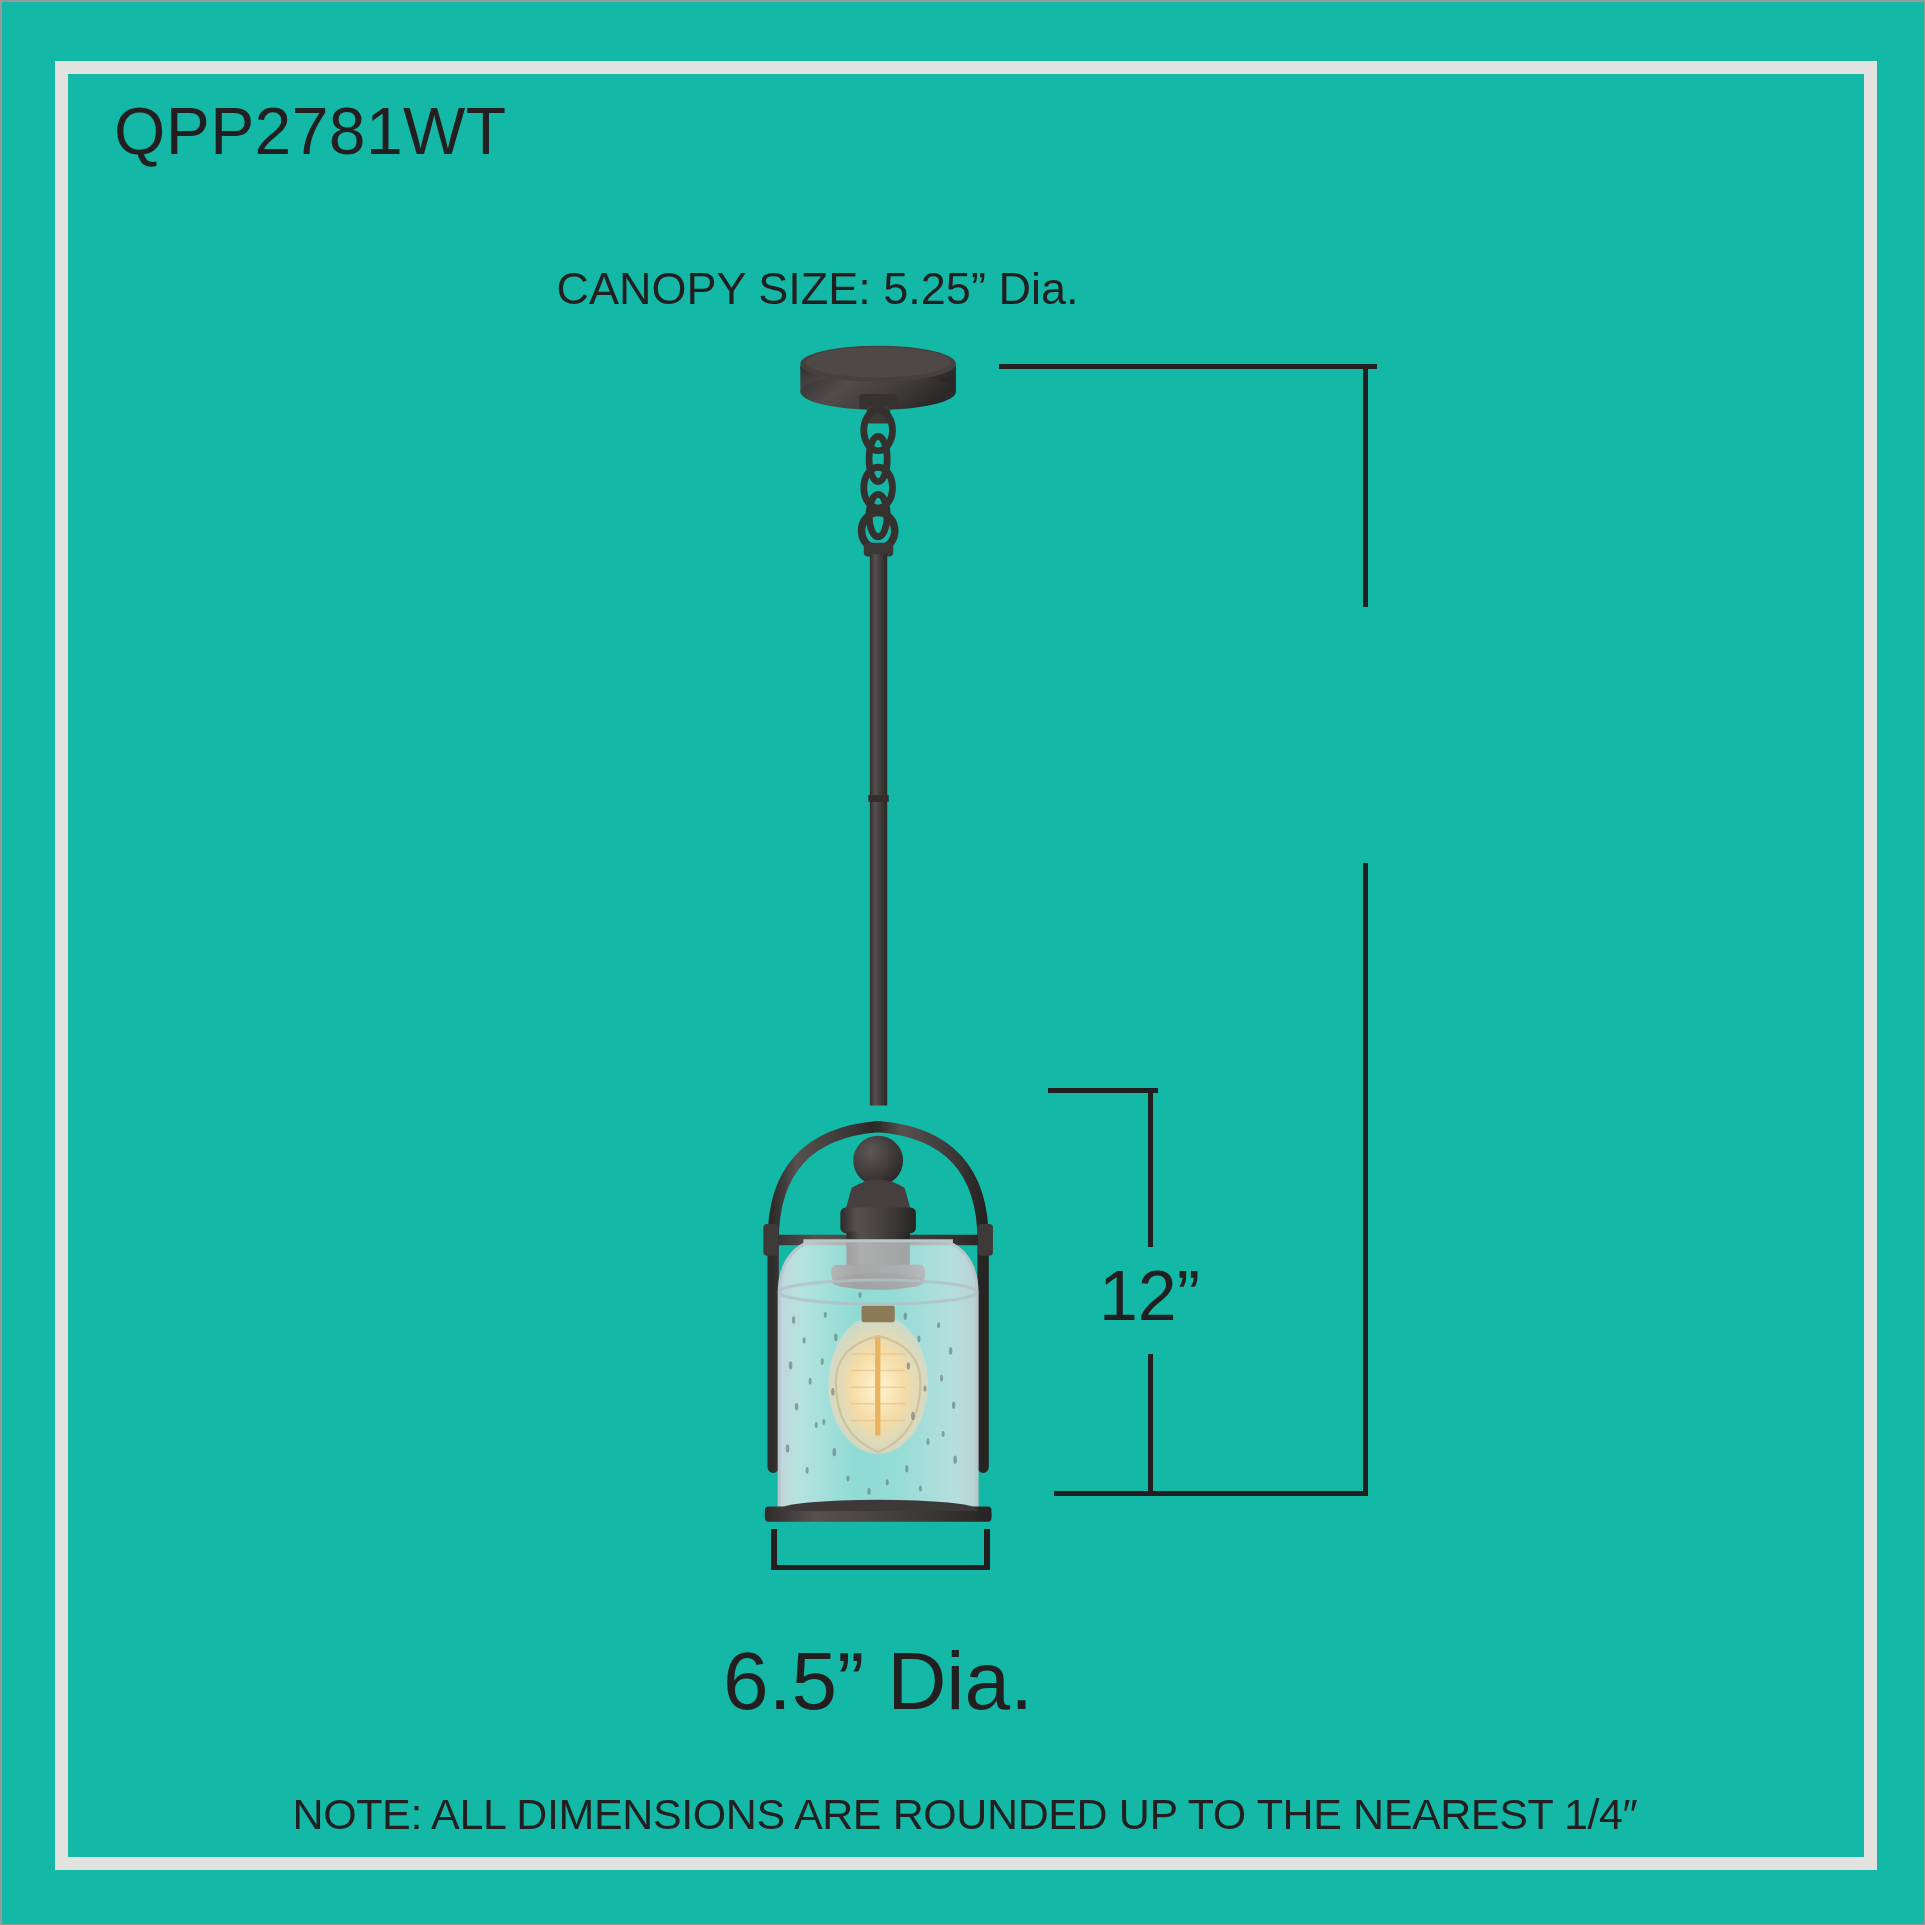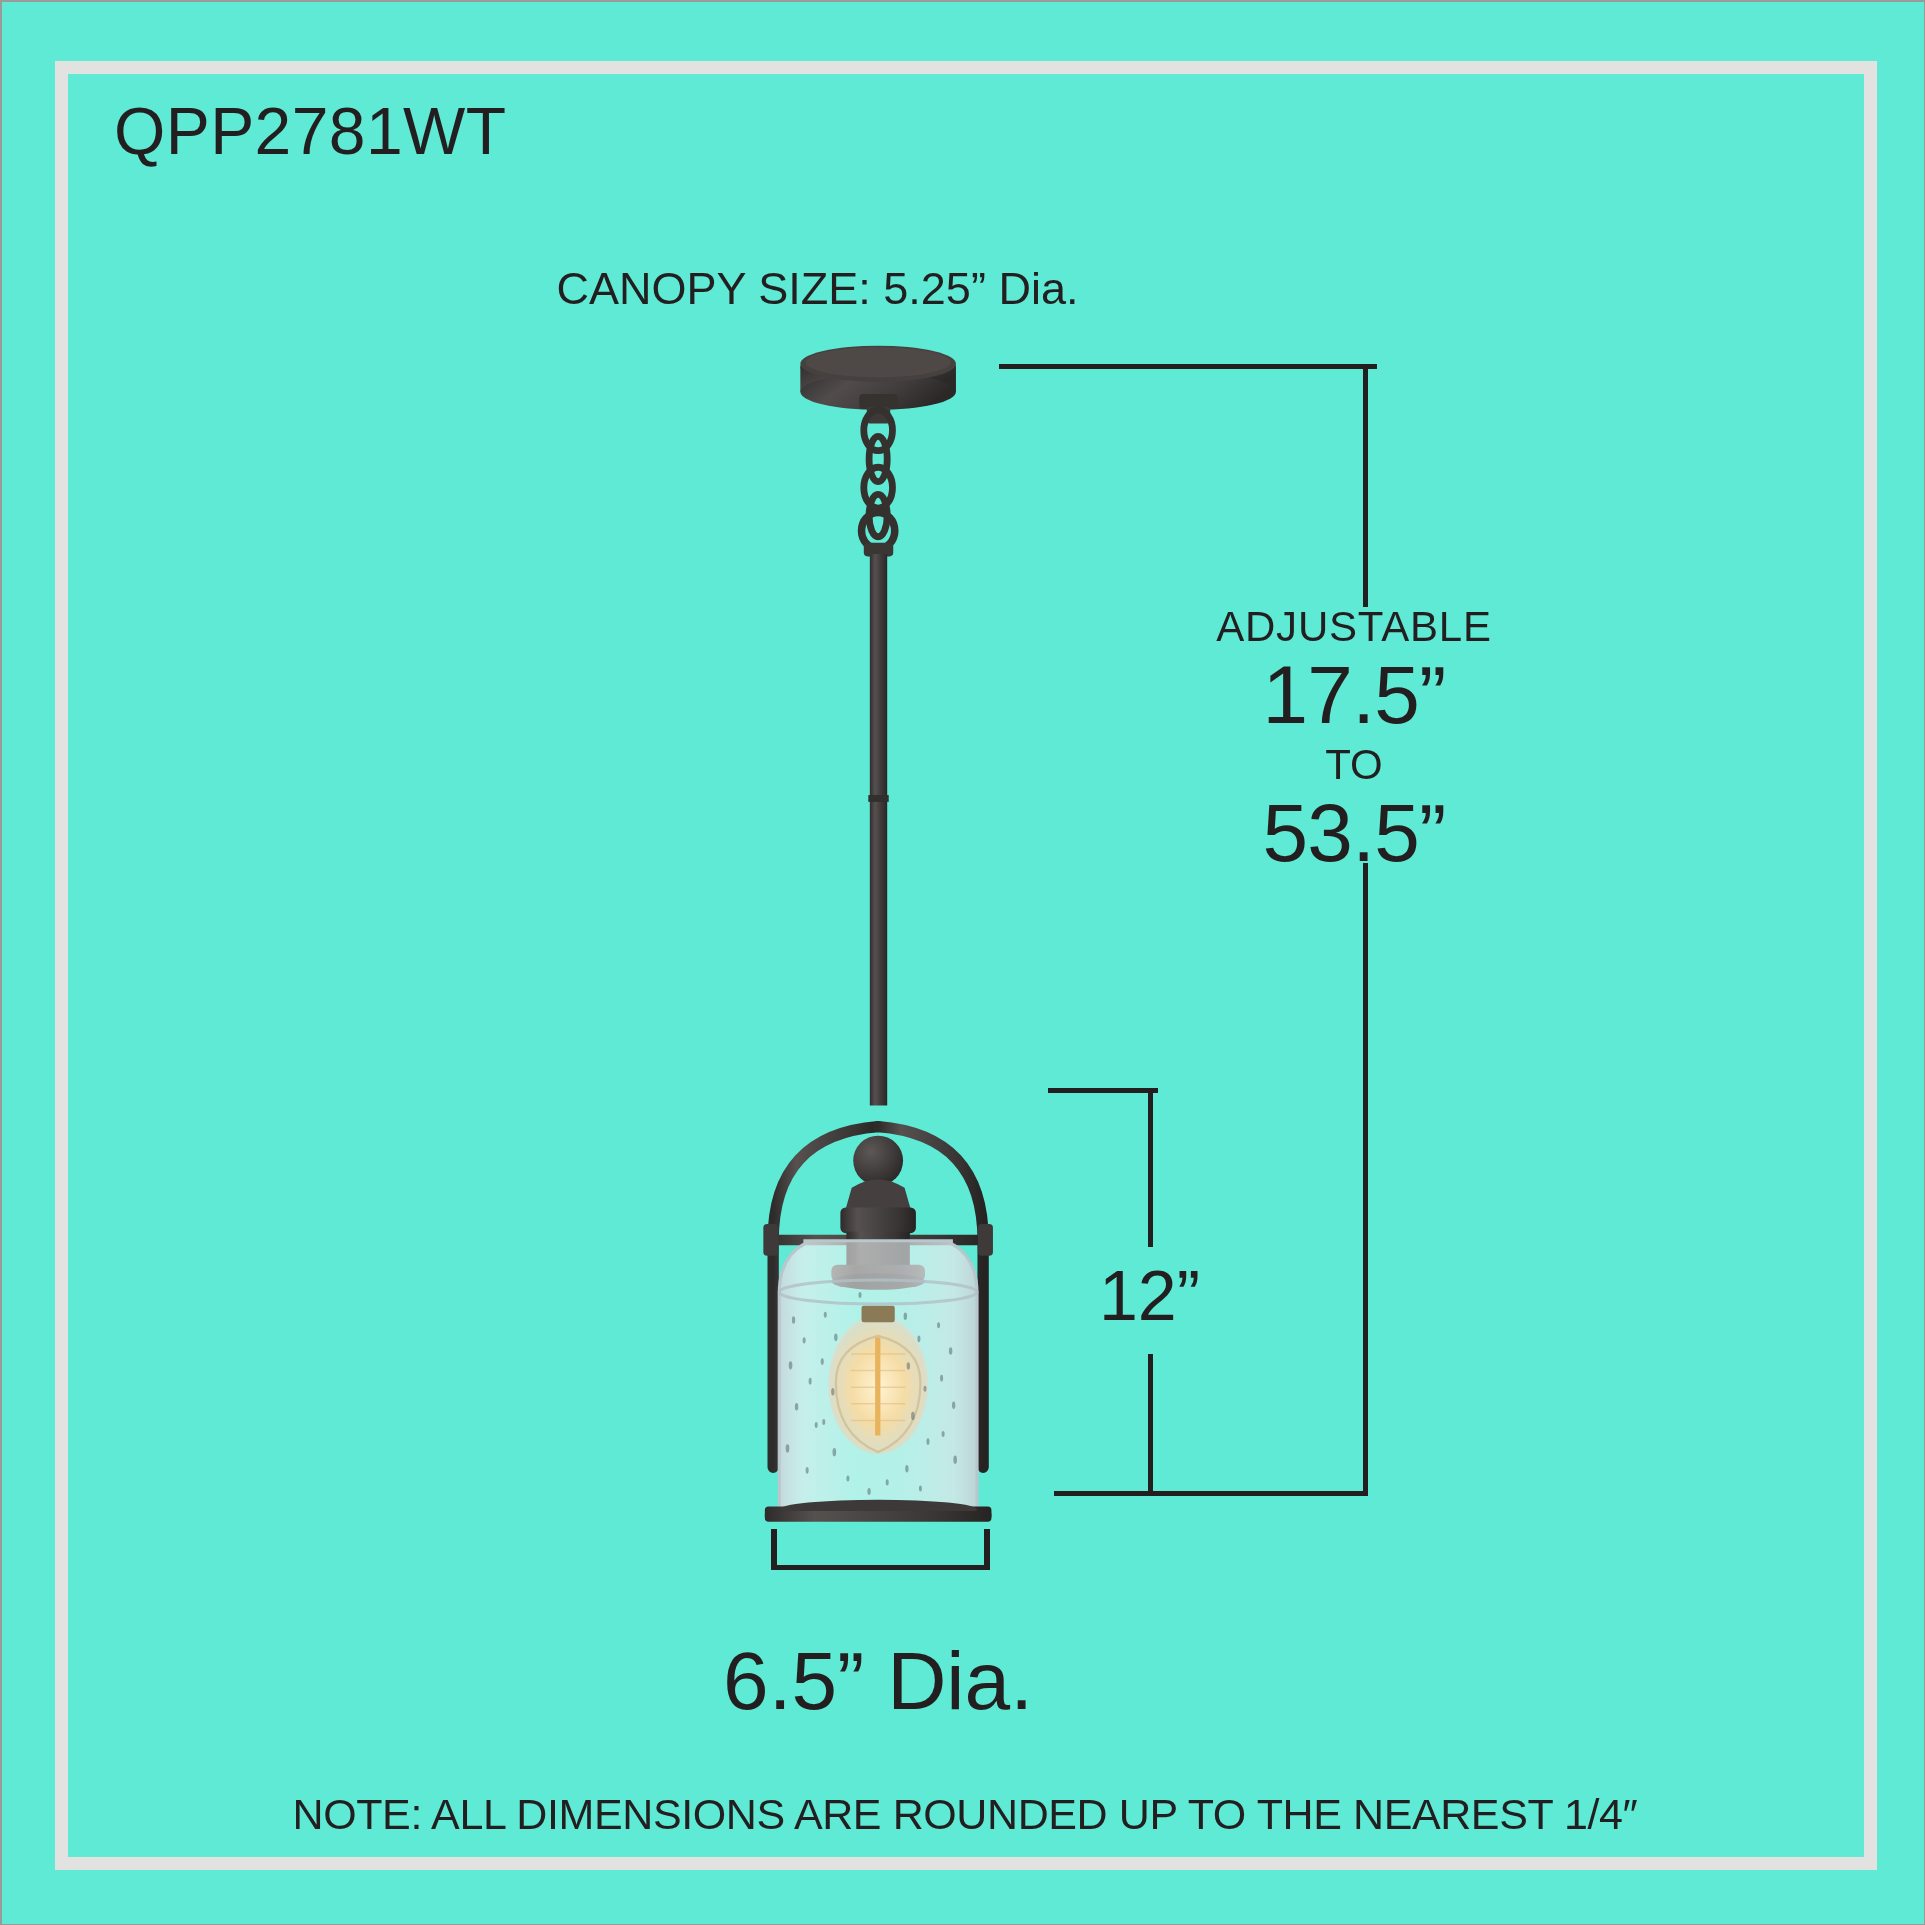--- a/index.html
+++ b/index.html
@@ -10,21 +10,21 @@
   body {
     font-family: "Liberation Sans", sans-serif;
     color: #231f20;
   }
 
   
   #page {
     position: relative;
     width: 1926px;
     height: 1926px;
-    background: #5eead4;
+    background: #14b8a6;
     overflow: hidden;
     box-sizing: border-box;
     border: 2.3px solid #9a9a9a;
   }
 
   
   #frame {
     position: absolute;
     left: 53px;
     top: 59px;
@@ -317,26 +317,20 @@
       <ellipse cx="1160" cy="1996" rx="131" ry="13" fill="#3d3938"></ellipse>
       <rect x="1010" y="1998" width="300" height="14" rx="5" fill="url(#metalH)"></rect>
     </g>
   </svg>
 
   <div class="dim-h" style="left:997px; top:362px; width:378px;"></div>
   <div class="dim-v" style="left:1361px; top:362px; height:243px;"></div>
   <div class="dim-v" style="left:1361px; top:861px; height:633px;"></div>
   <div class="dim-h" style="left:1052px; top:1489px; width:314px;"></div>
 
-  <div id="adjustable-block">
-    <span class="lbl">ADJUSTABLE</span>
-    <span class="big">17.5”</span>
-    <span class="to">TO</span>
-    <span class="big">53.5”</span>
-  </div>
 
   <div class="dim-h" style="left:1046px; top:1086px; width:110px;"></div>
   <div class="dim-v" style="left:1146px; top:1086px; height:159px;"></div>
   <div class="dim-v" style="left:1146px; top:1352px; height:140px;"></div>
 
   <div id="height-label">12”</div>
 
   <div class="dim-h" style="left:769px; top:1563px; width:219px;"></div>
   <div class="tick-v" style="left:769px; top:1527px; height:39px;"></div>
   <div class="tick-v" style="left:982px; top:1527px; height:39px;"></div>

